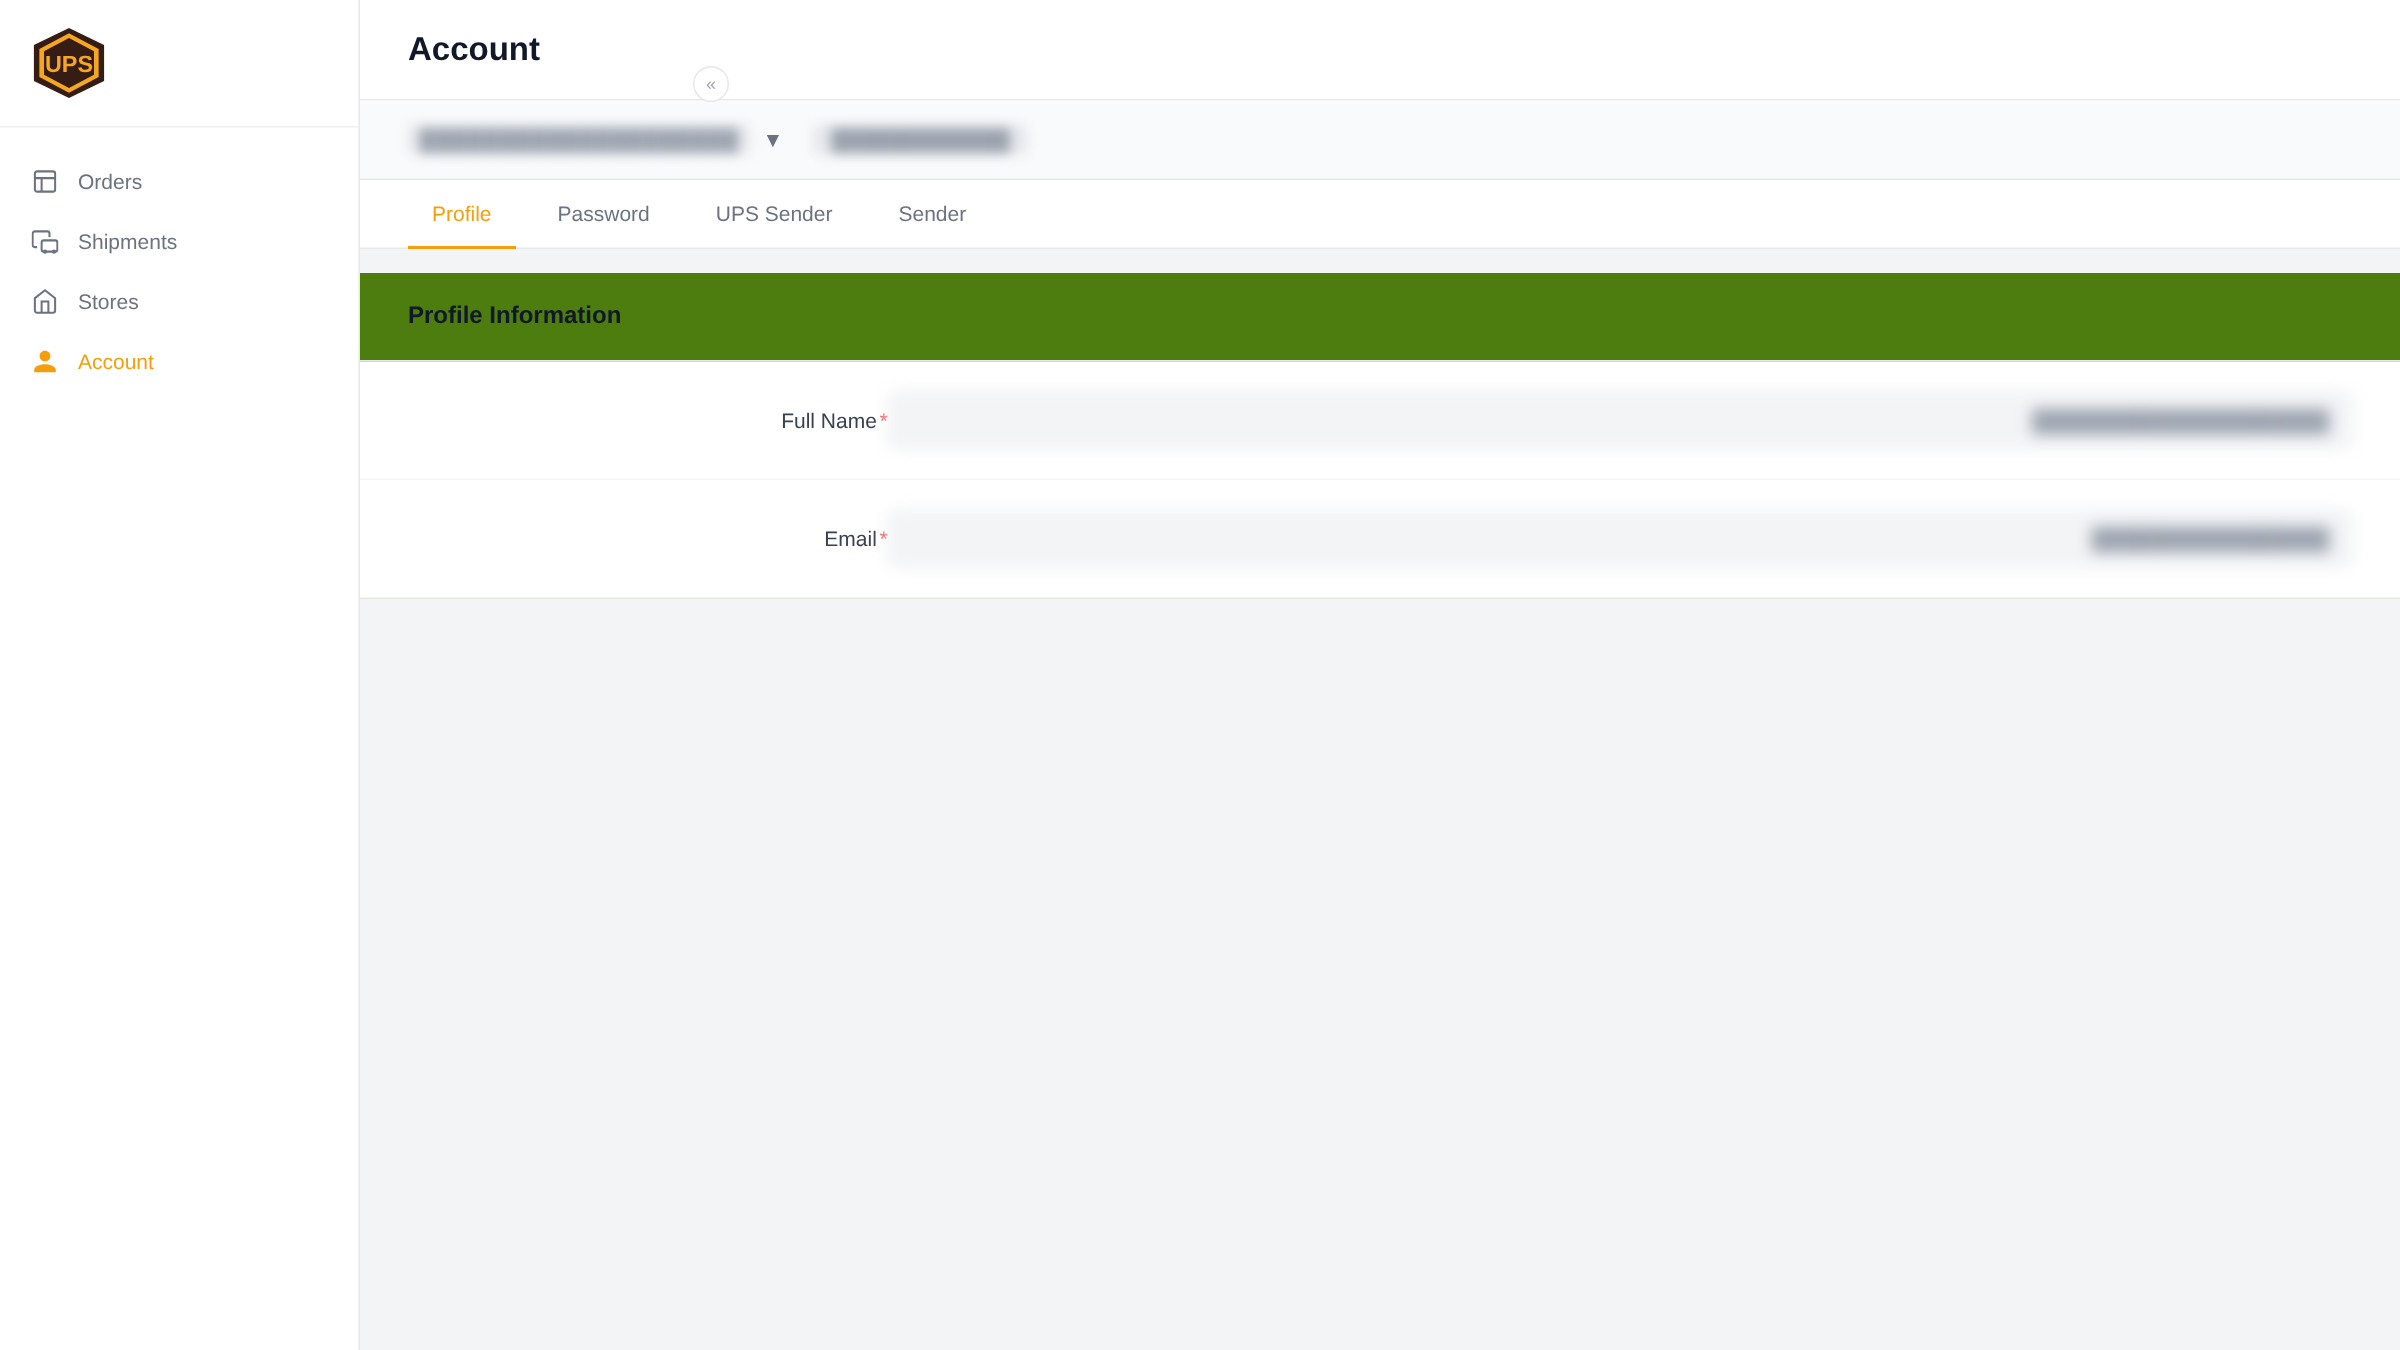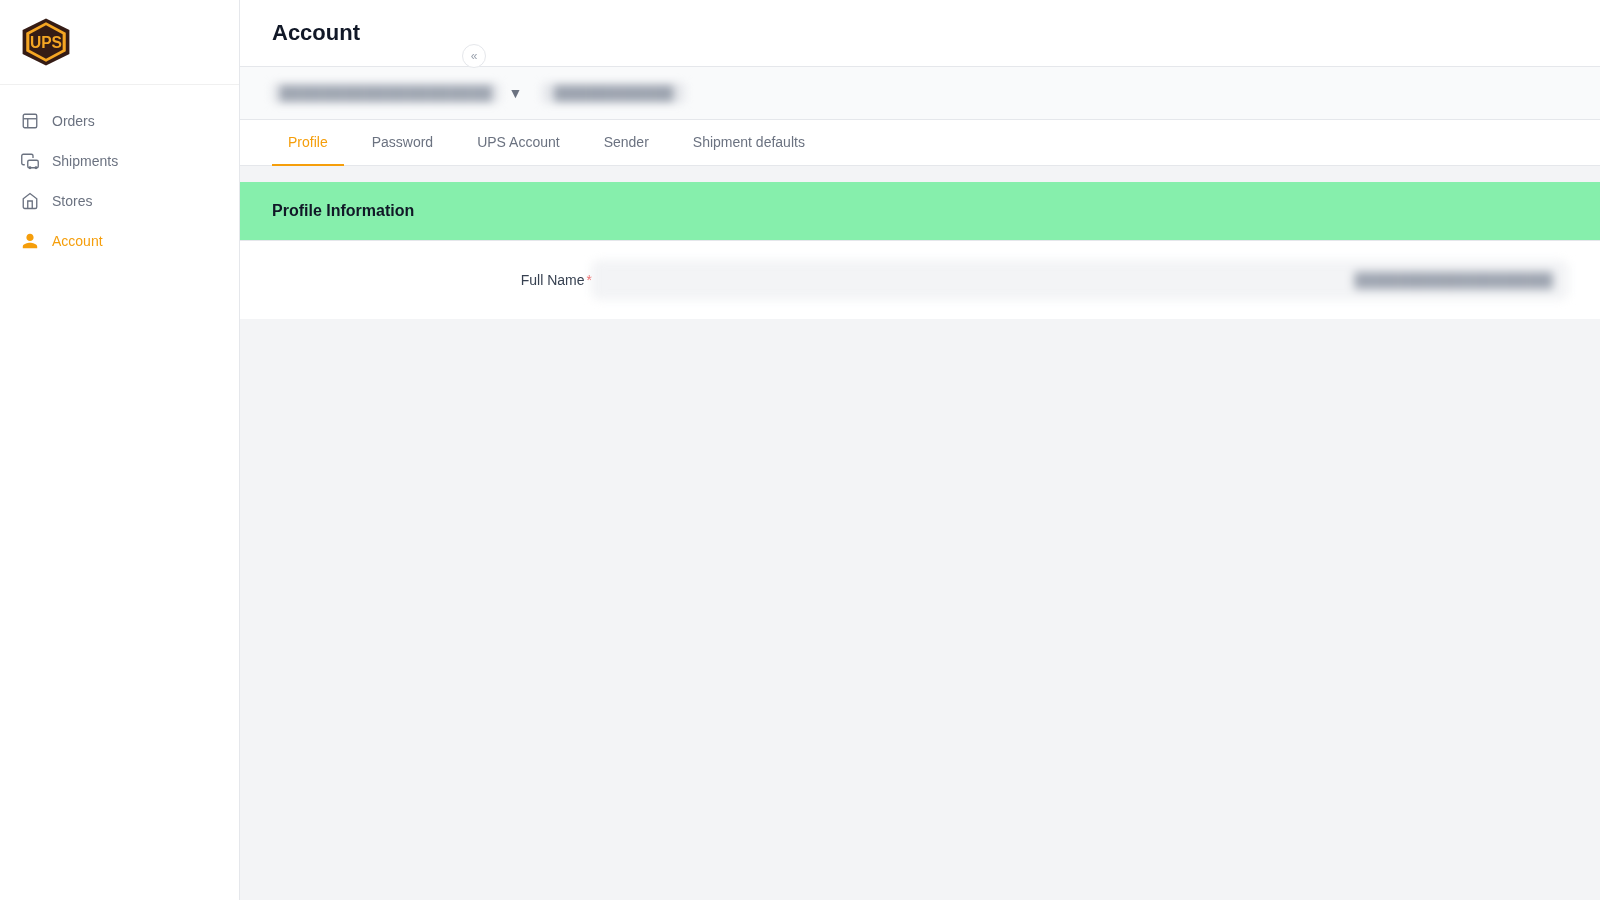--- a/index.html
+++ b/index.html
@@ -162,21 +162,21 @@
       margin-bottom: -1px;
       transition: color 0.15s;
     }
     .tab.active {
       color: #f59e0b;
       border-bottom-color: #f59e0b;
     }
 
     
     .profile-section {
-      background: #86efac;
+      background: #4d7c0f;
       margin: 16px 0 0 0;
     }
     .profile-section-header {
       padding: 20px 32px;
       font-size: 16px;
       font-weight: 600;
       color: #111827;
       border-bottom: 1px solid #e5e7eb;
     }
 
@@ -292,35 +292,40 @@
           <div class="account-selector-display">
             <span class="account-selector-text">████████████████████</span>
             <span class="chevron-down">▼</span>
           </div>
           <span class="account-sub-text">████████████</span>
         </div>
 
         <div class="tabs-bar">
           <div class="tab active">Profile</div>
           <div class="tab">Password</div>
-          <div class="tab">UPS Account</div>
+          <div class="tab">UPS Sender</div>
           <div class="tab">Sender</div>
-          <div class="tab">Shipment defaults</div>
         </div>
       </div>
 
       <div class="profile-section">
         <div class="profile-section-header">Profile Information</div>
 
         <div class="form-rows">
 
           <div class="form-row">
             <div class="form-label">
               <span>Full Name</span><span class="required-star">*</span>
             </div>
             <div class="form-value">████████████████████</div>
           </div>
 
+          <div class="form-row">
+            <div class="form-label">
+              <span>Email</span><span class="required-star">*</span>
+            </div>
+            <div class="form-value">████████████████</div>
+          </div>
         </div>
       </div>
     </div>
   </div>
 </div>
 
 </body></html>

